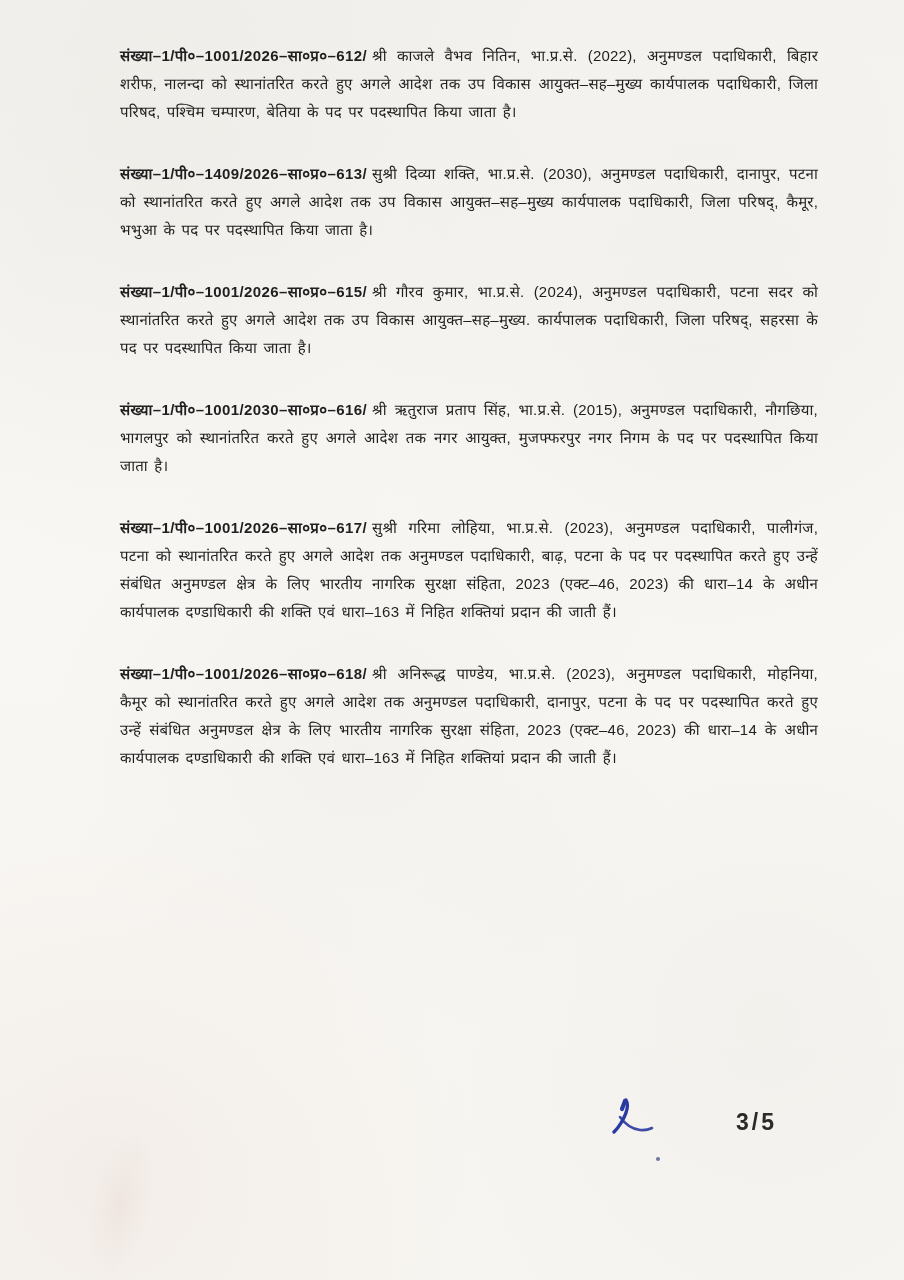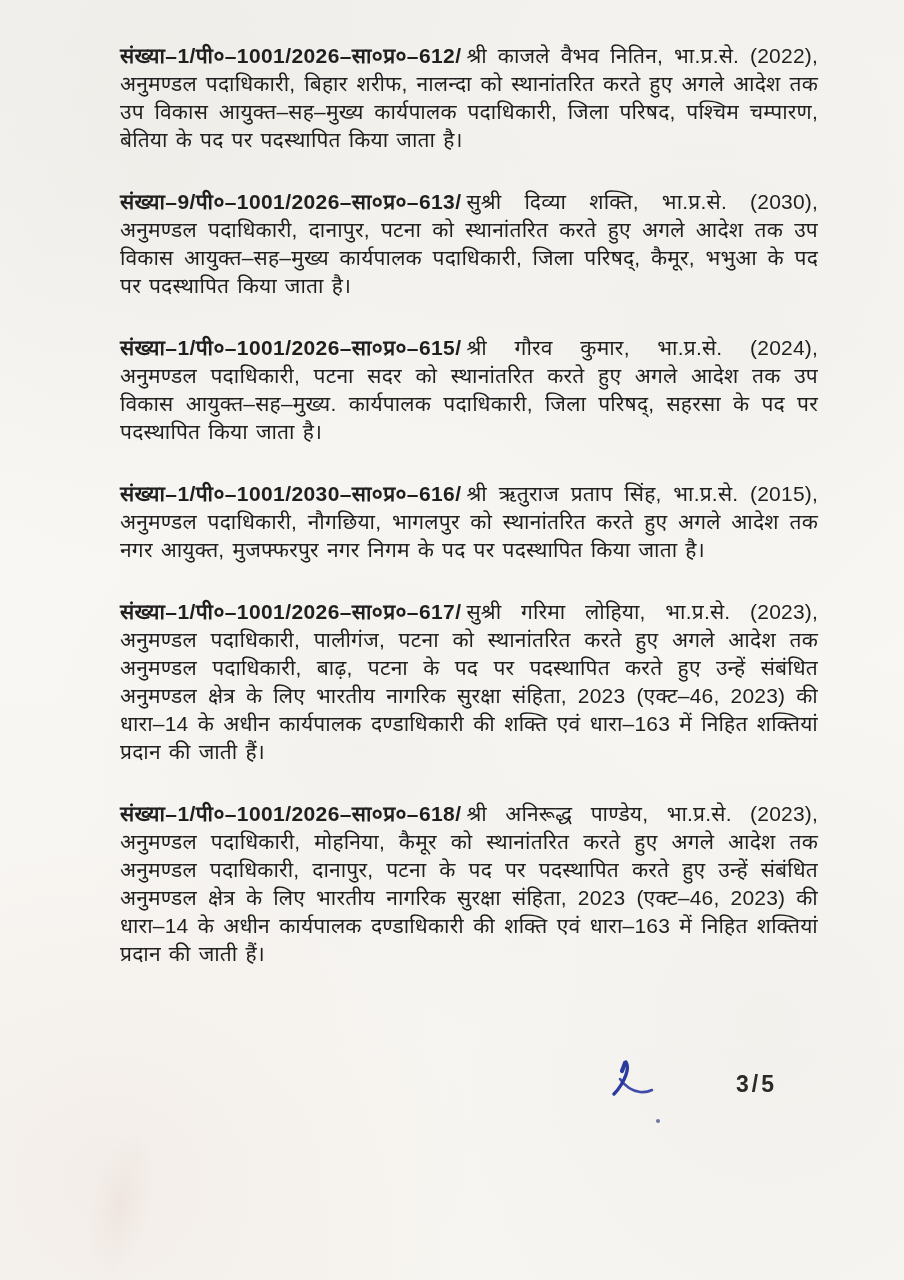--- a/index.html
+++ b/index.html
@@ -40,37 +40,37 @@
     pointer-events: none;
   }
   .content {
     position: absolute;
     left: 120px;
     top: 42px;
     width: 698px;
   }
   .order {
     margin: 0 0 34px 0;
-    font-size: 21px;
+    font-size: 15px;
     line-height: 28px;
     color: #1f1f1f;
     text-align: justify;
     text-justify: inter-word;
     word-spacing: 2px;
     letter-spacing: 0.2px;
   }
   .order .ref {
     font-weight: 700;
     padding-right: 5px;
     letter-spacing: 0.4px;
   }
   .footer-row {
     position: absolute;
     left: 0;
-    top: 1055px;
+    top: 1093px;
     width: 878px;
     height: 60px;
   }
   .pen-mark {
     position: absolute;
     left: 612px;
     top: 4px;
   }
   .pen-dot {
     position: absolute;
@@ -93,21 +93,21 @@
 </style>
 </head>
 <body>
 
 <div class="scan-page">
 
   <main class="content">
 
     <p class="order"><span class="ref">संख्या–1/पी०–1001/2026–सा०प्र०–612/</span><span>श्री काजले वैभव नितिन, भा.प्र.से. (2022), अनुमण्डल पदाधिकारी, बिहार शरीफ, नालन्दा को स्थानांतरित करते हुए अगले आदेश तक उप विकास आयुक्त–सह–मुख्य कार्यपालक पदाधिकारी, जिला परिषद, पश्चिम चम्पारण, बेतिया के पद पर पदस्थापित किया जाता है।</span></p>
 
-    <p class="order"><span class="ref">संख्या–9/पी०–1001/2026–सा०प्र०–613/</span><span>सुश्री दिव्या शक्ति, भा.प्र.से. (2030), अनुमण्डल पदाधिकारी, दानापुर, पटना को स्थानांतरित करते हुए अगले आदेश तक उप विकास आयुक्त–सह–मुख्य कार्यपालक पदाधिकारी, जिला परिषद्, कैमूर, भभुआ के पद पर पदस्थापित किया जाता है।</span></p>
+    <p class="order"><span class="ref">संख्या–1/पी०–1409/2026–सा०प्र०–613/</span><span>सुश्री दिव्या शक्ति, भा.प्र.से. (2030), अनुमण्डल पदाधिकारी, दानापुर, पटना को स्थानांतरित करते हुए अगले आदेश तक उप विकास आयुक्त–सह–मुख्य कार्यपालक पदाधिकारी, जिला परिषद्, कैमूर, भभुआ के पद पर पदस्थापित किया जाता है।</span></p>
 
 
     <p class="order"><span class="ref">संख्या–1/पी०–1001/2026–सा०प्र०–615/</span><span>श्री गौरव कुमार, भा.प्र.से. (2024), अनुमण्डल पदाधिकारी, पटना सदर को स्थानांतरित करते हुए अगले आदेश तक उप विकास आयुक्त–सह–मुख्य. कार्यपालक पदाधिकारी, जिला परिषद्, सहरसा के पद पर पदस्थापित किया जाता है।</span></p>
 
     <p class="order"><span class="ref">संख्या–1/पी०–1001/2030–सा०प्र०–616/</span><span>श्री ऋतुराज प्रताप सिंह, भा.प्र.से. (2015), अनुमण्डल पदाधिकारी, नौगछिया, भागलपुर को स्थानांतरित करते हुए अगले आदेश तक नगर आयुक्त, मुजफ्फरपुर नगर निगम के पद पर पदस्थापित किया जाता है।</span></p>
 
     <p class="order"><span class="ref">संख्या–1/पी०–1001/2026–सा०प्र०–617/</span><span>सुश्री गरिमा लोहिया, भा.प्र.से. (2023), अनुमण्डल पदाधिकारी, पालीगंज, पटना को स्थानांतरित करते हुए अगले आदेश तक अनुमण्डल पदाधिकारी, बाढ़, पटना के पद पर पदस्थापित करते हुए उन्हें संबंधित अनुमण्डल क्षेत्र के लिए भारतीय नागरिक सुरक्षा संहिता, 2023 (एक्ट–46, 2023) की धारा–14 के अधीन कार्यपालक दण्डाधिकारी की शक्ति एवं धारा–163 में निहित शक्तियां प्रदान की जाती हैं।</span></p>
 
     <p class="order"><span class="ref">संख्या–1/पी०–1001/2026–सा०प्र०–618/</span><span>श्री अनिरूद्ध पाण्डेय, भा.प्र.से. (2023), अनुमण्डल पदाधिकारी, मोहनिया, कैमूर को स्थानांतरित करते हुए अगले आदेश तक अनुमण्डल पदाधिकारी, दानापुर, पटना के पद पर पदस्थापित करते हुए उन्हें संबंधित अनुमण्डल क्षेत्र के लिए भारतीय नागरिक सुरक्षा संहिता, 2023 (एक्ट–46, 2023) की धारा–14 के अधीन कार्यपालक दण्डाधिकारी की शक्ति एवं धारा–163 में निहित शक्तियां प्रदान की जाती हैं।</span></p>
 

